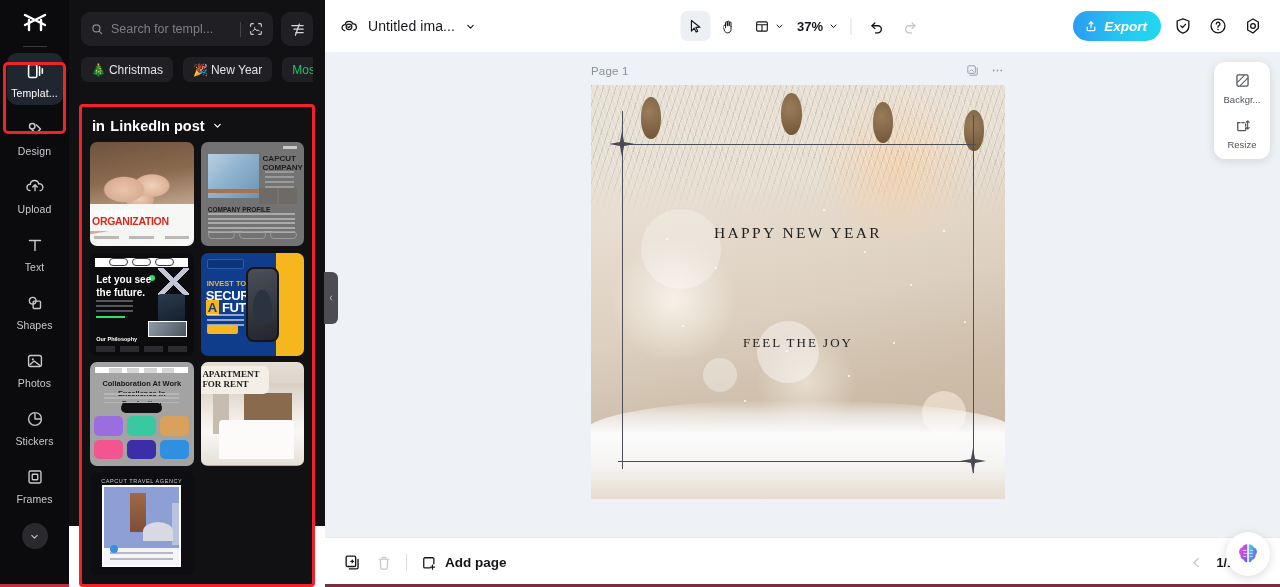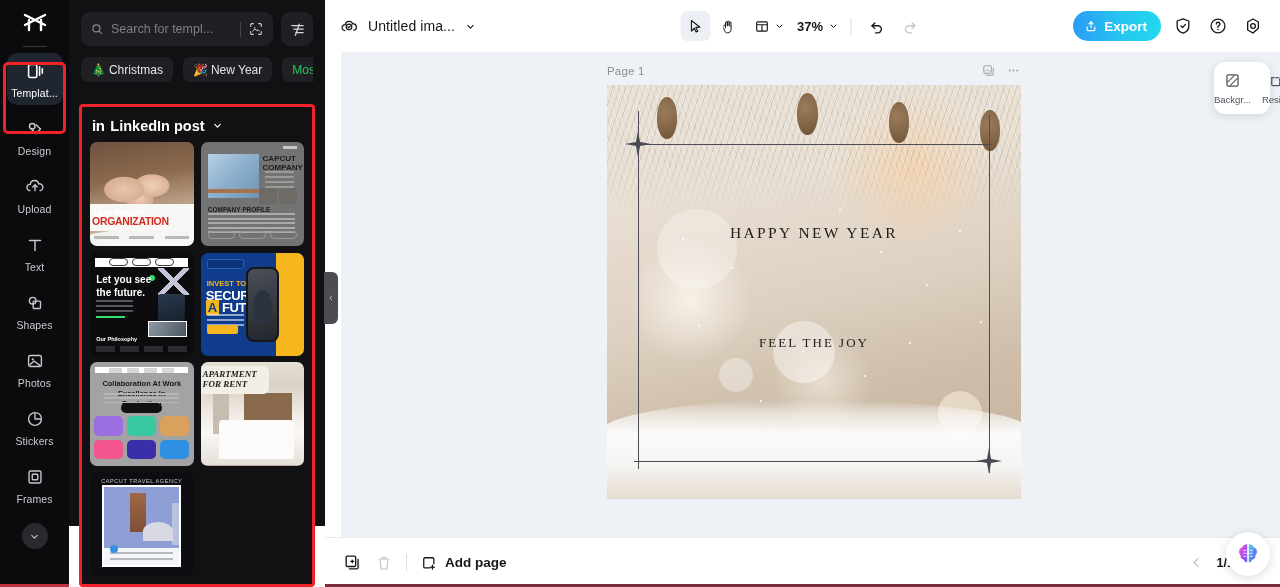--- a/index.html
+++ b/index.html
@@ -181,21 +181,21 @@
   .t6 .c6 { background: #2f8fe0; }
 
   
   .t7 { background: linear-gradient(180deg,#e6dfd6 0%,#cfc5b9 50%,#b8ada0 100%); }
   .t7 .room { position: absolute; left: 0; top: 20%; width: 100%; height: 80%;
     background: linear-gradient(180deg,#d8cec3 0%,#efe9e2 35%,#faf8f5 60%,#e5dfd7 100%); }
   .t7 .bed { position: absolute; left: 18%; bottom: 6%; width: 72%; height: 38%; background: #fcfbf9; border-radius: 4px 4px 0 0; }
   .t7 .hdbd { position: absolute; left: 42%; top: 30%; width: 46%; height: 32%; background: #8a6a4c; }
   .t7 .door { position: absolute; left: 12%; top: 30%; width: 16%; height: 40%; background: #c7bcb0; }
   .t7 .lbl { position: absolute; left: -4%; top: 4%; width: 70%; background: #f3efe7; border-radius: 0 6px 6px 0; padding: 4px 6px; }
-  .t7 .lbl span { display: block; font-family: "Liberation Serif", serif; font-size: 9px; font-weight: bold; color: #1d1d1d; line-height: 1.1; font-style: italic; }
+  .t7 .lbl span { display: block; font-family: "Liberation Serif", serif; font-size: 9px; font-weight: bold; color: #1d1d1d; line-height: 1.1; }
 
   
   .t8 { background: #0e0e12; }
   .t8 .cap { position: absolute; left: 0; right: 0; top: 6%; text-align: center; font-size: 5.5px; color: #c7c7cf; letter-spacing: .6px; }
   .t8 .post { position: absolute; left: 12%; right: 12%; top: 13%; bottom: 8%; background: #8d9fd4; border: 2px solid #fff; }
   .t8 .tower { position: absolute; left: 34%; top: 8%; width: 22%; height: 50%; background: linear-gradient(180deg,#a06848,#7d4f37); }
   .t8 .dome { position: absolute; left: 52%; top: 45%; width: 40%; height: 24%; border-radius: 50% 50% 0 0; background: #d8d9e2; }
   .t8 .footer { position: absolute; left: 0; right: 0; bottom: 0; height: 22%; background: #f4f5f8; }
   .t8 .footer i { display: block; height: 2px; background: #b6b8c2; margin: 4px 8%; }
   .t8 .av { position: absolute; left: 7%; bottom: 15%; width: 8px; height: 8px; border-radius: 50%; background: #3a8fe0; }
@@ -231,25 +231,25 @@
   .layout-btn { display: flex; align-items: center; gap: 3px; padding: 0 4px 0 7px; height: 30px; border-radius: 7px; cursor: pointer; }
   .zoom-grp { display: flex; align-items: center; gap: 4px; margin-left: 5px; cursor: pointer; }
   .zoom-grp .zv { font-size: 13px; font-weight: bold; color: #16161a; }
   .tsep { width: 1px; height: 17px; background: #d9dce1; margin: 0 8px; }
   .right-grp { margin-left: auto; display: flex; align-items: center; gap: 9px; }
   .export-btn {
     height: 30px; border-radius: 16px; padding: 0 14px 0 11px;
     background: linear-gradient(90deg,#2b9bf4 0%,#26c6f0 55%,#22d8ee 100%);
     display: flex; align-items: center; gap: 6px; cursor: pointer;
   }
-  .export-btn span { font-size: 13.5px; font-weight: bold; color: #ffffff; }
+  .export-btn span { font-size: 13.5px; font-weight: bold; color: #ffffff; font-style: italic; }
   .icon-btn { width: 26px; height: 26px; display: flex; align-items: center; justify-content: center; cursor: pointer; }
 
   
-  .canvas-area { flex: 1; background: #eef1f5; position: relative; overflow: hidden; margin-left: 16px; }
+  .canvas-area { flex: 1; background: #eef1f5; position: relative; overflow: hidden; }
   .page-label-row {
     position: absolute; left: 266px; top: 11px; width: 414px;
     display: flex; align-items: center; justify-content: space-between;
   }
   .page-label { font-size: 11.5px; color: #8a8f98; letter-spacing: .2px; }
   .page-acts { display: flex; align-items: center; gap: 10px; }
   .artboard {
     position: absolute; left: 266px; top: 33px; width: 414px; height: 414px;
     overflow: hidden; background: #e7ddd2;
   }
@@ -313,21 +313,21 @@
   .cv-sub {
     position: absolute; left: 0; right: 0; top: 60.5%; text-align: center;
     font-family: "Liberation Serif", serif; font-size: 13px; letter-spacing: 2px; color: #20201f;
   }
 
   
   .float-card {
     position: absolute; right: 10px; top: 10px; width: 56px;
     background: #ffffff; border-radius: 11px; padding: 9px 0 9px;
     box-shadow: 0 2px 10px rgba(20,25,40,.12);
-    display: flex; flex-direction: row; align-items: center; gap: 11px;
+    display: flex; flex-direction: column; align-items: center; gap: 11px;
   }
   .float-item { display: flex; flex-direction: column; align-items: center; gap: 4px; width: 52px; cursor: pointer; }
   .float-item .fl {
     font-size: 9.5px; color: #4e545e; max-width: 50px; overflow: hidden;
     text-overflow: ellipsis; white-space: nowrap; text-align: center;
   }
 
   
   .bottombar {
     height: 50px; flex: 0 0 50px; background: #ffffff;

